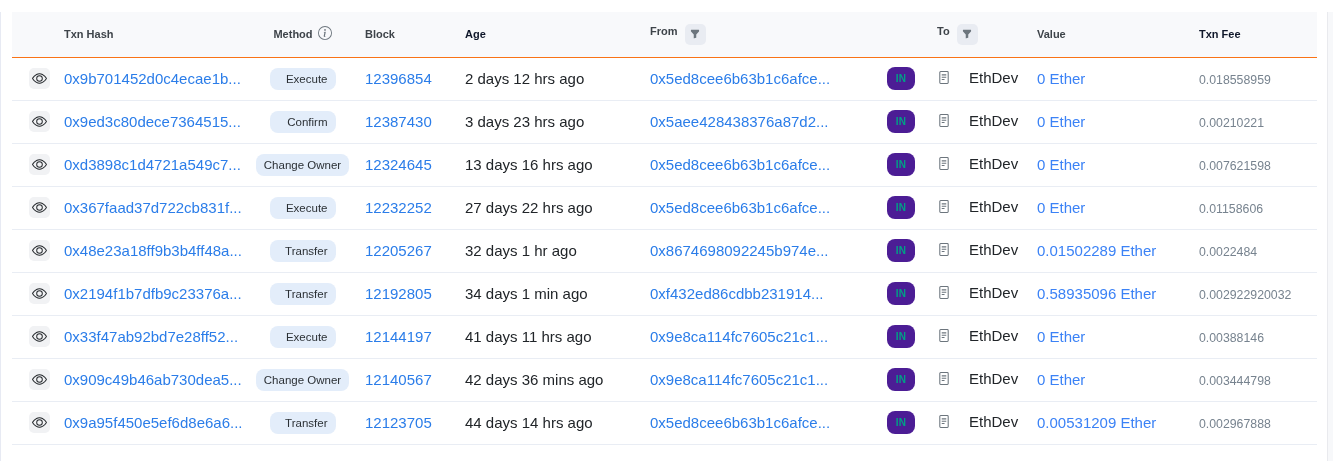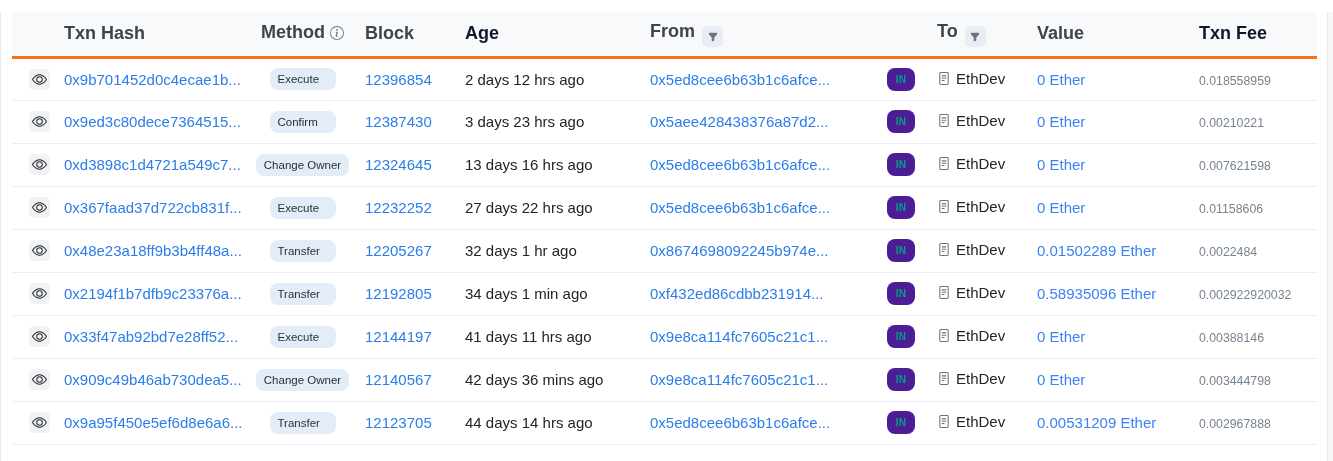--- a/index.html
+++ b/index.html
@@ -24,25 +24,25 @@
   table {
     width: 100%;
     border-collapse: collapse;
     table-layout: fixed;
     font-size: 15px;
   }
   thead th {
     height: 45px;
     background: #f8f9fb;
     font-weight: 700;
-    font-size: 18px;
+    font-size: 11px;
     color: #3e444a;
     text-align: left;
     padding: 0 0 0 10px;
-    border-bottom: 3px solid #f97316;
+    border-bottom: 1px solid #f97316;
     white-space: nowrap;
   }
   tbody td {
     height: 43px;
     border-bottom: 1px solid #e9edf4;
     padding: 0 0 0 10px;
     white-space: nowrap;
     overflow: hidden;
   }
   .col-eye    { width: 44px; }
@@ -68,30 +68,30 @@
     display: inline-flex; align-items: center; justify-content: center;
     cursor: pointer; vertical-align: middle;
   }
   .method-badge {
     display: inline-block;
     background: #e3edfa; color: #2b3035;
     font-size: 11.5px;
     padding: 5px 8px;
     min-width: 66px;
     border-radius: 8px;
-    text-align: left;
+    text-align: right;
   }
   .in-badge {
     display: inline-block;
     background: #4c1d95; color: #00a186;
     font-weight: 700; font-size: 10px; letter-spacing: .3px;
     padding: 6px 9px;
     border-radius: 8px;
   }
-  .to-wrap { display: inline-flex; align-items: center; gap: 5px; }
+  .to-wrap { display: inline-flex; align-items: center; gap: 18px; }
   .doc-icon { color: #6c757d; display: inline-flex; }
   .to-name { color: #212529; font-weight: 500; text-decoration: none; cursor: pointer; }
   .value-text { color: #3b82f6; }
   .fee-text { color: #77838f; font-size: 12.3px; }
   .info-icon { color: #6c757d; margin-left: 5px; vertical-align: -2px; display: inline-block; }
   .filter-btn {
     display: inline-flex; align-items: center; justify-content: center;
     width: 21px; height: 21px;
     margin-left: 7px; vertical-align: -5px;
     background: #e9ecf2; color: #6c757d;

